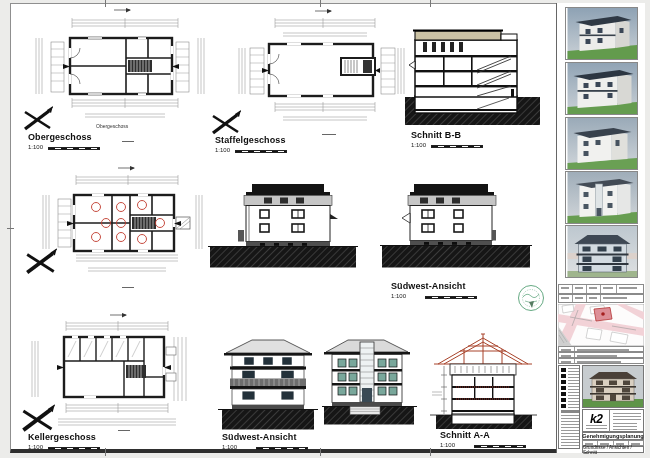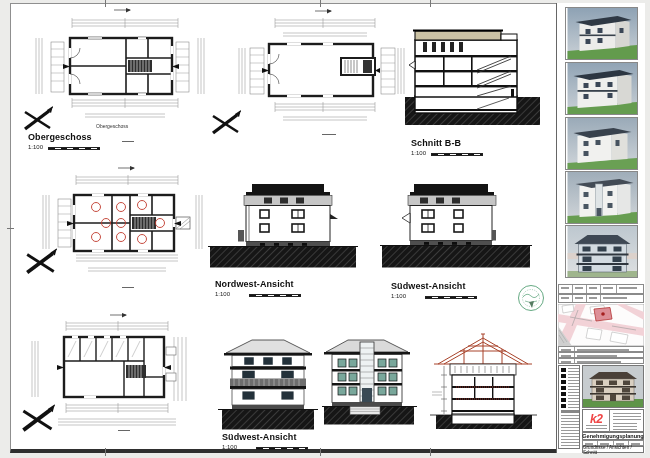--- a/index.html
+++ b/index.html
@@ -22,21 +22,21 @@
   
   .col{position:absolute;left:556px;top:3px;width:89px;height:450px;background:#fff;border-left:1px solid #666}
   .col .frame{position:absolute;border:1px solid #777;background:#fff}
   .render{position:absolute;left:8px;width:73px;height:53px;border:1px solid #888;overflow:hidden}
   .gbars{background:repeating-linear-gradient(180deg,#9a9a9a 0 1px,transparent 1px 3px)}
   .cellrow{position:absolute;display:flex;border:1px solid #8a8a8a;background:#fff}
   .cellrow .c{border-right:1px solid #9a9a9a;position:relative}
   .cellrow .c:last-child{border-right:none}
   .cellrow .c i{position:absolute;left:2px;top:2px;height:2px;background:#9b9b9b;display:block}
   .swatches{position:absolute;width:5px;background:repeating-linear-gradient(180deg,#111 0 4px,transparent 4px 6px)}
-  .k2text{font-weight:bold;font-style:italic;font-size:12px;color:#ef4444;letter-spacing:-.5px}
+  .k2text{font-weight:bold;font-style:italic;font-size:12px;color:#000000;letter-spacing:-.5px}
   .bartitle{position:absolute;display:flex;align-items:center;justify-content:center;border:1px solid #777;background:#fff;color:#111}
 </style>
 </head>
 <body>
 
 <div class="stage">
   <div class="paper"></div>
 
   <div class="tick" style="left:105px;top:0;width:1px;height:7px"></div>
   <div class="tick" style="left:320px;top:0;width:1px;height:7px"></div>
@@ -210,20 +210,27 @@
     </g>
     <polygon points="27,60 34,62.5 27,65" fill="#111"></polygon>
     <polygon points="145,60 140,62.5 145,65" fill="#111"></polygon>
   </svg>
   <svg class="abs" style="left:210px;top:110px" width="32" height="28" viewBox="0 0 32 28">
     <line x1="3" y1="23" x2="27" y2="5" stroke="#111" stroke-width="3.4"></line>
     <line x1="3" y1="6" x2="28" y2="22" stroke="#111" stroke-width="2.6"></line>
     <line x1="14" y1="14" x2="31" y2="1" stroke="#111" stroke-width="0.8"></line>
     <polygon points="31,0 25,4 29,7" fill="#111"></polygon>
   </svg>
+  <div class="ptitle" style="left:215px;top:136px">
+    <div class="t">Staffelgeschoss</div>
+    <div class="srow">
+        <span class="sc">1:100</span>
+        <span class="scalebar"></span>
+      </div>
+  </div>
   <div class="mark" style="left:322px;top:134px;width:14px"></div>
 
   <svg class="abs" style="left:405px;top:25px" width="135" height="102" viewBox="0 0 135 102">
     <defs>
       <pattern id="hbb" width="5" height="5" patternTransform="rotate(45)" patternUnits="userSpaceOnUse">
         <rect width="5" height="5" fill="#161616"></rect>
           <line x1="0" y1="0" x2="0" y2="5" stroke="#5e5e5e" stroke-width="1"></line>
       </pattern>
     </defs>
     <rect x="0" y="72" width="135" height="28" fill="url(#hbb)"></rect>
@@ -253,21 +260,21 @@
     </g>
     <g stroke="#333" stroke-width="0.9">
       <line x1="72" y1="45" x2="106" y2="31"></line>
         <line x1="72" y1="48" x2="106" y2="34"></line>
       <line x1="72" y1="60" x2="106" y2="46"></line>
         <line x1="72" y1="63" x2="106" y2="49"></line>
       <line x1="72" y1="71" x2="106" y2="61"></line>
     </g>
     <polygon points="4,40 10,36 10,44" fill="#fff" stroke="#111" stroke-width="0.8"></polygon>
   </svg>
-  <div class="ptitle" style="left:411px;top:139px">
+  <div class="ptitle" style="left:411px;top:131px">
     <div class="t">Schnitt B-B</div>
     <div class="srow">
         <span class="sc">1:100</span>
         <span class="scalebar"></span>
       </div>
   </div>
 
   <svg class="abs" style="left:38px;top:165px" width="170" height="112" viewBox="0 0 170 112">
     <g stroke="#8a8a8a" stroke-width="0.5">
       <line x1="38" y1="12" x2="140" y2="12"></line>
@@ -387,27 +394,20 @@
     <rect x="38" y="59.5" width="84" height="5" fill="#4f4f4f"></rect>
     <g fill="#0d0d0d">
         <rect x="52" y="61" width="5" height="2.8"></rect>
         <rect x="66" y="61" width="5" height="2.8"></rect>
         <rect x="80" y="61" width="5" height="2.8"></rect>
         <rect x="94" y="61" width="5" height="2.8"></rect>
       </g>
     <rect x="2" y="64.5" width="146" height="21" fill="url(#hnw)"></rect>
     <line x1="0" y1="64.5" x2="150" y2="64.5" stroke="#111" stroke-width="1"></line>
   </svg>
-  <div class="ptitle" style="left:215px;top:280px">
-    <div class="t">Nordwest-Ansicht</div>
-    <div class="srow">
-        <span class="sc">1:100</span>
-        <span class="scalebar gap"></span>
-      </div>
-  </div>
 
   <svg class="abs" style="left:380px;top:182px" width="152" height="95" viewBox="0 0 152 95">
     <defs>
       <pattern id="hsw" width="5" height="5" patternTransform="rotate(45)" patternUnits="userSpaceOnUse">
         <rect width="5" height="5" fill="#161616"></rect>
           <line x1="0" y1="0" x2="0" y2="5" stroke="#5e5e5e" stroke-width="1"></line>
       </pattern>
     </defs>
     <rect x="34" y="2" width="74" height="8" fill="#141414"></rect>
     <rect x="30" y="10" width="84" height="3.5" fill="#141414"></rect>
@@ -521,20 +521,27 @@
     <rect x="138" y="60" width="10" height="8" fill="#fff" stroke="#666" stroke-width="0.6"></rect>
     <polygon points="29,52 36,54.5 29,57" fill="#111"></polygon>
     <polygon points="143,52 136,54.5 143,57" fill="#111"></polygon>
   </svg>
   <svg class="abs" style="left:20px;top:404px" width="36" height="32" viewBox="0 0 32 28">
     <line x1="3" y1="23" x2="27" y2="5" stroke="#111" stroke-width="3.4"></line>
     <line x1="3" y1="6" x2="28" y2="22" stroke="#111" stroke-width="2.6"></line>
     <line x1="14" y1="14" x2="31" y2="1" stroke="#111" stroke-width="0.8"></line>
     <polygon points="31,0 25,4 29,7" fill="#111"></polygon>
   </svg>
+  <div class="ptitle" style="left:28px;top:433px">
+    <div class="t">Kellergeschoss</div>
+    <div class="srow">
+        <span class="sc">1:100</span>
+        <span class="scalebar"></span>
+      </div>
+  </div>
   <div class="mark" style="left:118px;top:430px;width:12px"></div>
 
   <svg class="abs" style="left:218px;top:336px" width="100" height="96" viewBox="0 0 100 96">
     <defs>
       <pattern id="hsb" width="5" height="5" patternTransform="rotate(45)" patternUnits="userSpaceOnUse">
         <rect width="5" height="5" fill="#161616"></rect>
           <line x1="0" y1="0" x2="0" y2="5" stroke="#5e5e5e" stroke-width="1"></line>
       </pattern>
     </defs>
     <polygon points="8,17 34,4 66,4 92,17" fill="#e0e0e0" stroke="#333" stroke-width="0.8"></polygon>
@@ -693,20 +700,27 @@
       <line x1="11" y1="45" x2="17" y2="45"></line>
         <line x1="11" y1="57" x2="17" y2="57"></line>
         <line x1="11" y1="69" x2="17" y2="69"></line>
         <line x1="11" y1="81" x2="17" y2="81"></line>
     </g>
     <g stroke="#aaa" stroke-width="0.8">
         <line x1="2" y1="62" x2="12" y2="62"></line>
         <line x1="2" y1="65" x2="12" y2="65"></line>
       </g>
   </svg>
+  <div class="ptitle" style="left:440px;top:431px">
+    <div class="t">Schnitt A-A</div>
+    <div class="srow">
+        <span class="sc">1:100</span>
+        <span class="scalebar gap"></span>
+      </div>
+  </div>
 
   <div class="col">
 
     <div class="render" style="top:4px">
       <svg width="73" height="53" viewBox="0 0 70 53">
         <defs>
             <linearGradient id="g1" x1="0" y1="0" x2="0" y2="1">
               <stop offset="0" stop-color="#8ea2b4"></stop>
               <stop offset="1" stop-color="#cdd3d8"></stop>
             </linearGradient>

